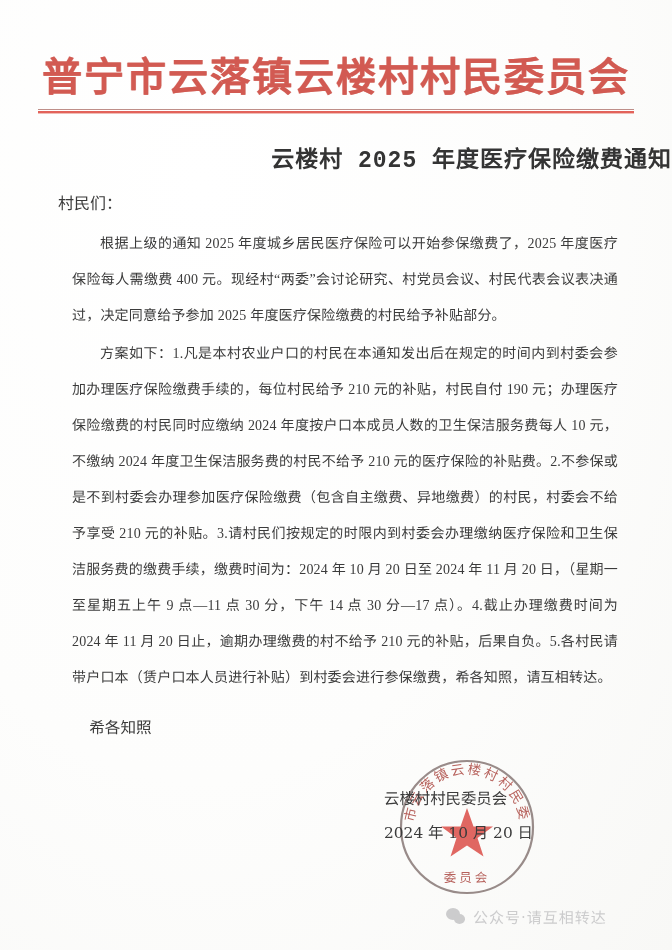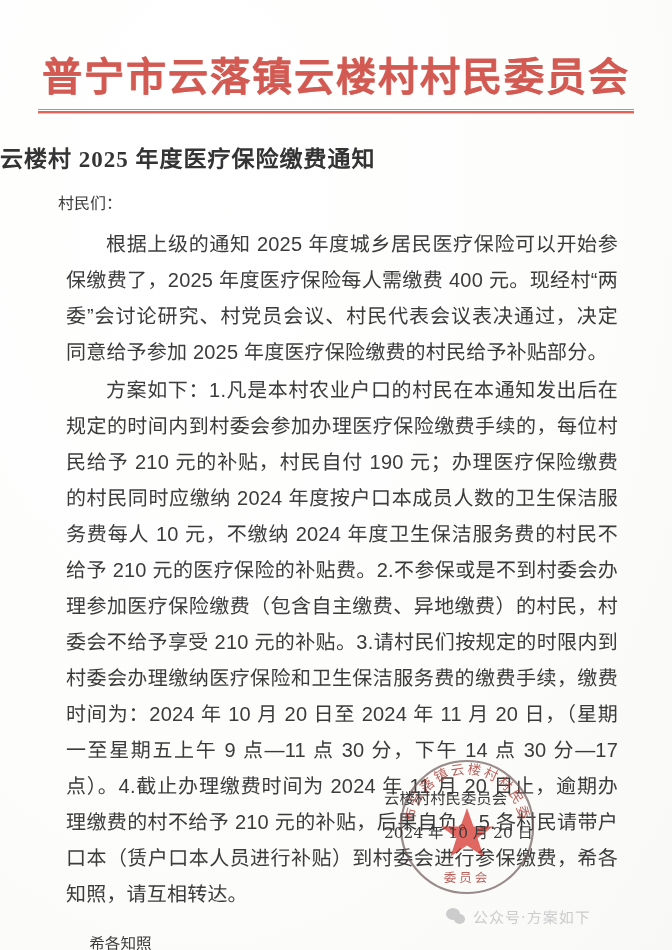--- a/index.html
+++ b/index.html
@@ -56,22 +56,22 @@
       #f0b6b0 4px, #f0b6b0 5px);
     opacity: 0.92;
   }
 
   
   .doc-title {
     position: absolute;
     top: 140px;
     left: 0;
     width: 672px;
-    text-align: left;
-    font-family: Liberation Serif, serif;
+    text-align: right;
+    font-family: Liberation Mono, monospace;
     font-size: 23px;
     font-weight: 700;
     letter-spacing: 1px;
     color: #343434;
     white-space: nowrap;
   }
 
   
   .body-wrap {
     position: absolute;
@@ -80,28 +80,28 @@
     width: 560px;
   }
   .salutation {
     font-family: "DejaVu Serif", "Liberation Serif", serif;
     font-size: 16px;
     color: #3a3a3a;
     line-height: 1.5;
     margin-bottom: 10px;
   }
   .para {
-    font-family: Liberation Sans, sans-serif;
-    font-size: 20px;
+    font-family: Liberation Serif, serif;
+    font-size: 14px;
     color: #3b3b3b;
     line-height: 36px;
     text-align: justify;
     text-justify: inter-ideograph;
     text-indent: 2em;
-    margin: 0 0 2px 8px;
+    margin: 0 0 2px 14px;
     letter-spacing: 0.2px;
   }
   .closing {
     font-family: "DejaVu Serif", "Liberation Serif", serif;
     font-size: 15.6px;
     color: #3b3b3b;
     text-indent: 2em;
     line-height: 36px;
     margin-top: 14px;
   }
@@ -202,16 +202,16 @@
   <div class="signature">
     <div>云楼村村民委员会</div>
     <div>2024 年 10 月 20 日</div>
   </div>
 
   <div class="watermark">
     <span class="wechat-logo">
       <span class="b1"></span>
         <span class="b2"></span>
     </span>
-    <span class="watermark-text">公众号·方案如下</span>
+    <span class="watermark-text">公众号·请互相转达</span>
   </div>
 
 </div>
 
 </body></html>

